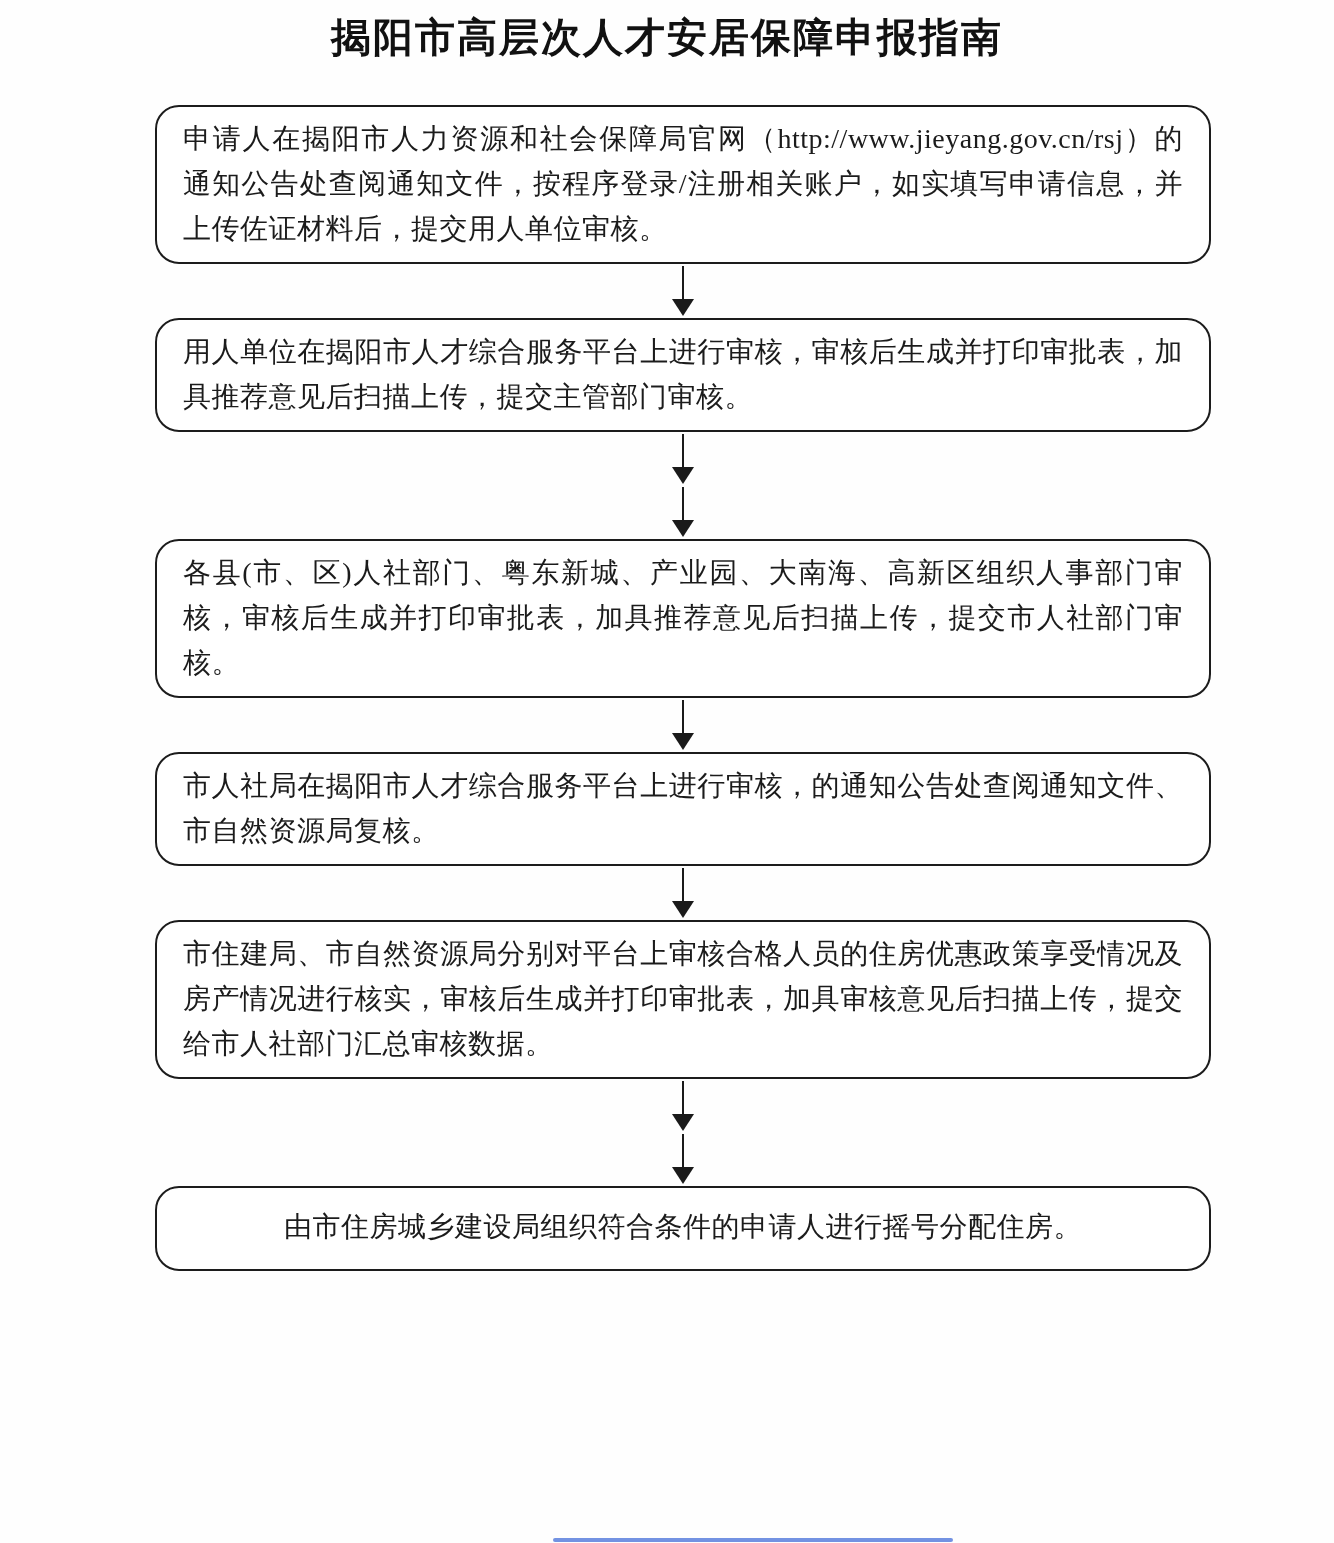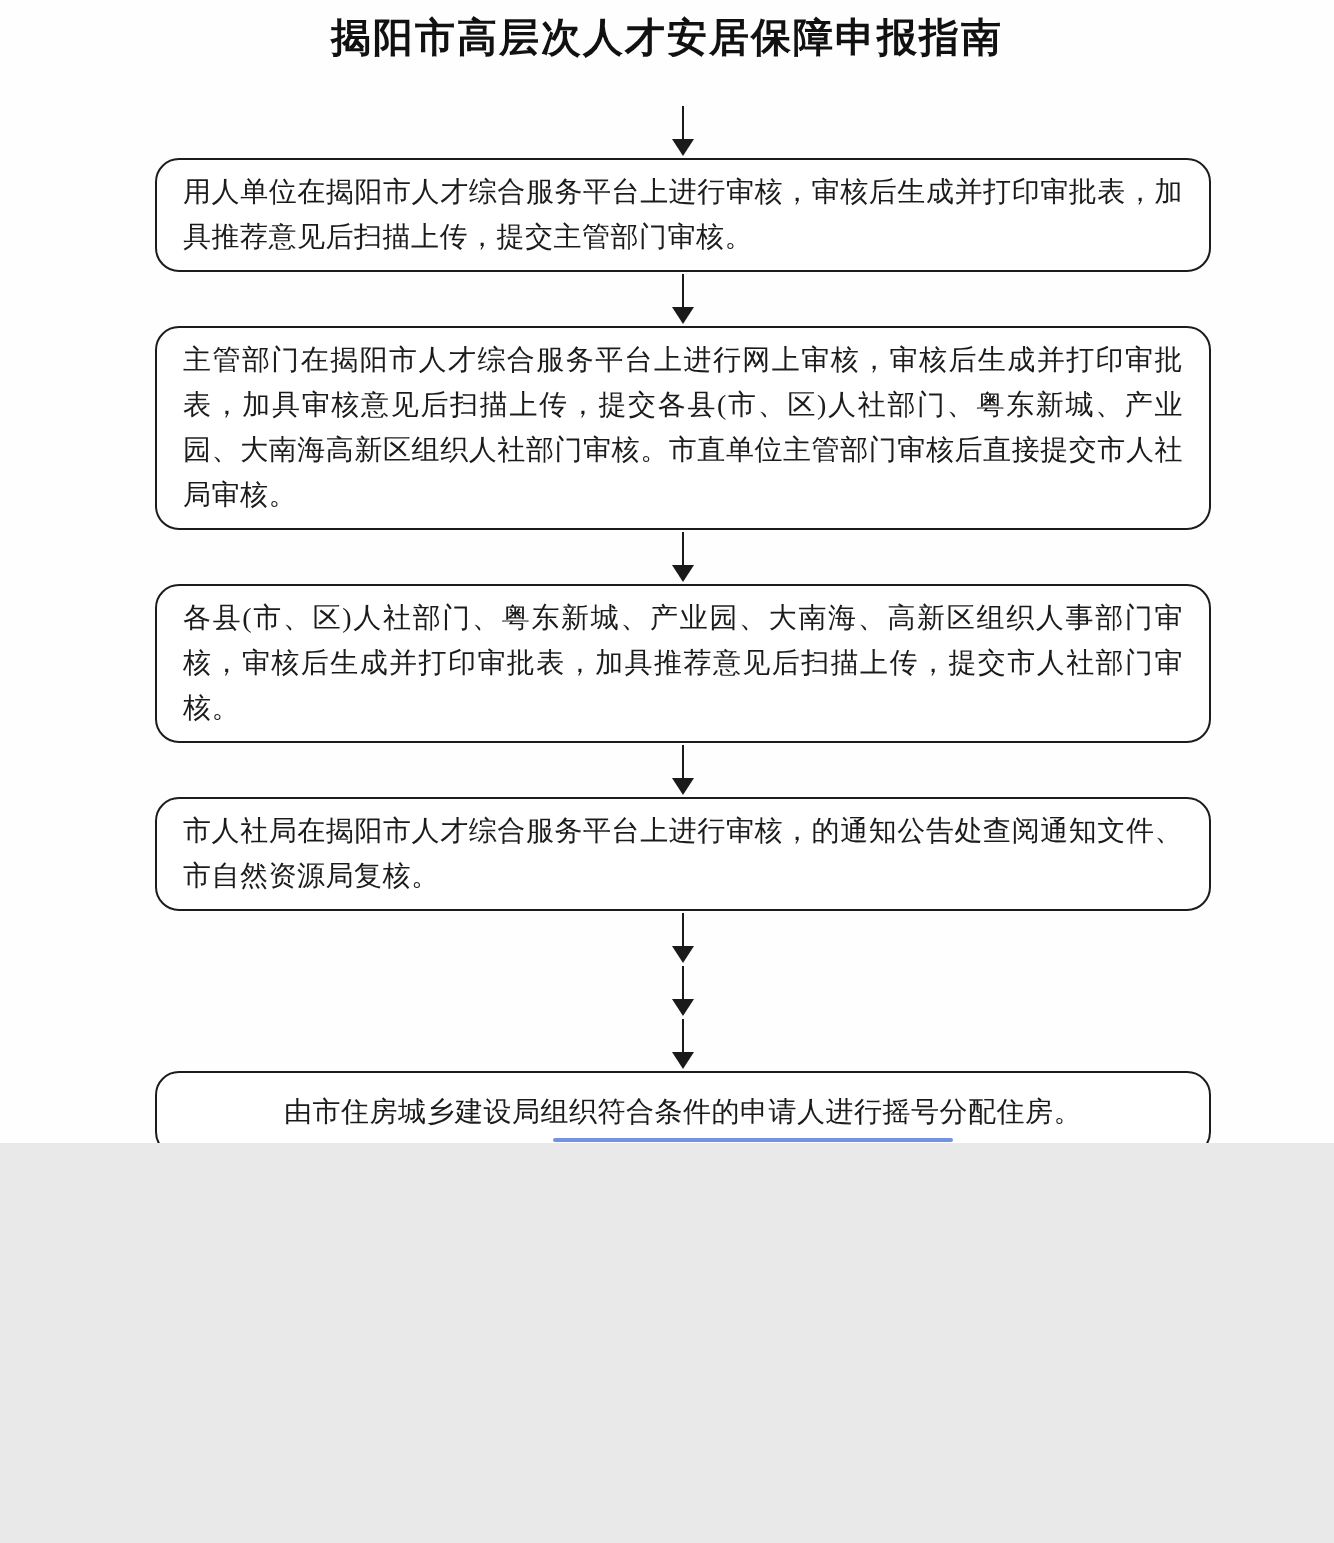--- a/index.html
+++ b/index.html
@@ -3,21 +3,21 @@
 <meta charset="utf-8">
 <style>
   html, body {
     margin: 0;
     padding: 0;
     background: #e9e9e9;
   }
   .page {
     position: relative;
     width: 1334px;
-    height: 1143px;
+    height: 1543px;
     margin: 0 auto;
     background: #fefefe;
     overflow: hidden;
     font-family: "Liberation Serif", "DejaVu Serif", serif;
     color: #1b1b1b;
   }
   .page-title {
     margin: 10px 0 0 0;
     text-align: center;
     font-size: 40px;
@@ -79,44 +79,45 @@
     border-radius: 2px;
   }
 </style>
 </head>
 <body>
 
 <div class="page">
   <h1 class="page-title">揭阳市高层次人才安居保障申报指南</h1>
 
   <div class="flowchart">
+      <div class="flow-box"><span>申请人在揭阳市人力资源和社会保障局官网（http://www.jieyang.gov.cn/rsj）的通知公告处查阅通知文件，按程序登录/注册相关账户，如实填写申请信息，并上传佐证材料后，提交用人单位审核。</span></div>
       <div class="flow-arrow">
         <div class="arrow-line"></div>
         <div class="arrow-head"></div>
       </div>
       <div class="flow-box"><span>用人单位在揭阳市人才综合服务平台上进行审核，审核后生成并打印审批表，加具推荐意见后扫描上传，提交主管部门审核。</span></div>
       <div class="flow-arrow">
         <div class="arrow-line"></div>
         <div class="arrow-head"></div>
       </div>
-      <div class="flow-box"><span>主管部门在揭阳市人才综合服务平台上进行网上审核，审核后生成并打印审批表，加具审核意见后扫描上传，提交各县(市、区)人社部门、粤东新城、产业园、大南海高新区组织人社部门审核。市直单位主管部门审核后直接提交市人社局审核。</span></div>
       <div class="flow-arrow">
         <div class="arrow-line"></div>
         <div class="arrow-head"></div>
       </div>
       <div class="flow-box"><span>各县(市、区)人社部门、粤东新城、产业园、大南海、高新区组织人事部门审核，审核后生成并打印审批表，加具推荐意见后扫描上传，提交市人社部门审核。</span></div>
       <div class="flow-arrow">
         <div class="arrow-line"></div>
         <div class="arrow-head"></div>
       </div>
       <div class="flow-box"><span>市人社局在揭阳市人才综合服务平台上进行审核，的通知公告处查阅通知文件、市自然资源局复核。</span></div>
       <div class="flow-arrow">
         <div class="arrow-line"></div>
         <div class="arrow-head"></div>
       </div>
+      <div class="flow-box"><span>市住建局、市自然资源局分别对平台上审核合格人员的住房优惠政策享受情况及房产情况进行核实，审核后生成并打印审批表，加具审核意见后扫描上传，提交给市人社部门汇总审核数据。</span></div>
       <div class="flow-arrow">
         <div class="arrow-line"></div>
         <div class="arrow-head"></div>
       </div>
       <div class="flow-arrow">
         <div class="arrow-line"></div>
         <div class="arrow-head"></div>
       </div>
       <div class="flow-box center"><span>由市住房城乡建设局组织符合条件的申请人进行摇号分配住房。</span></div>
     </div>

